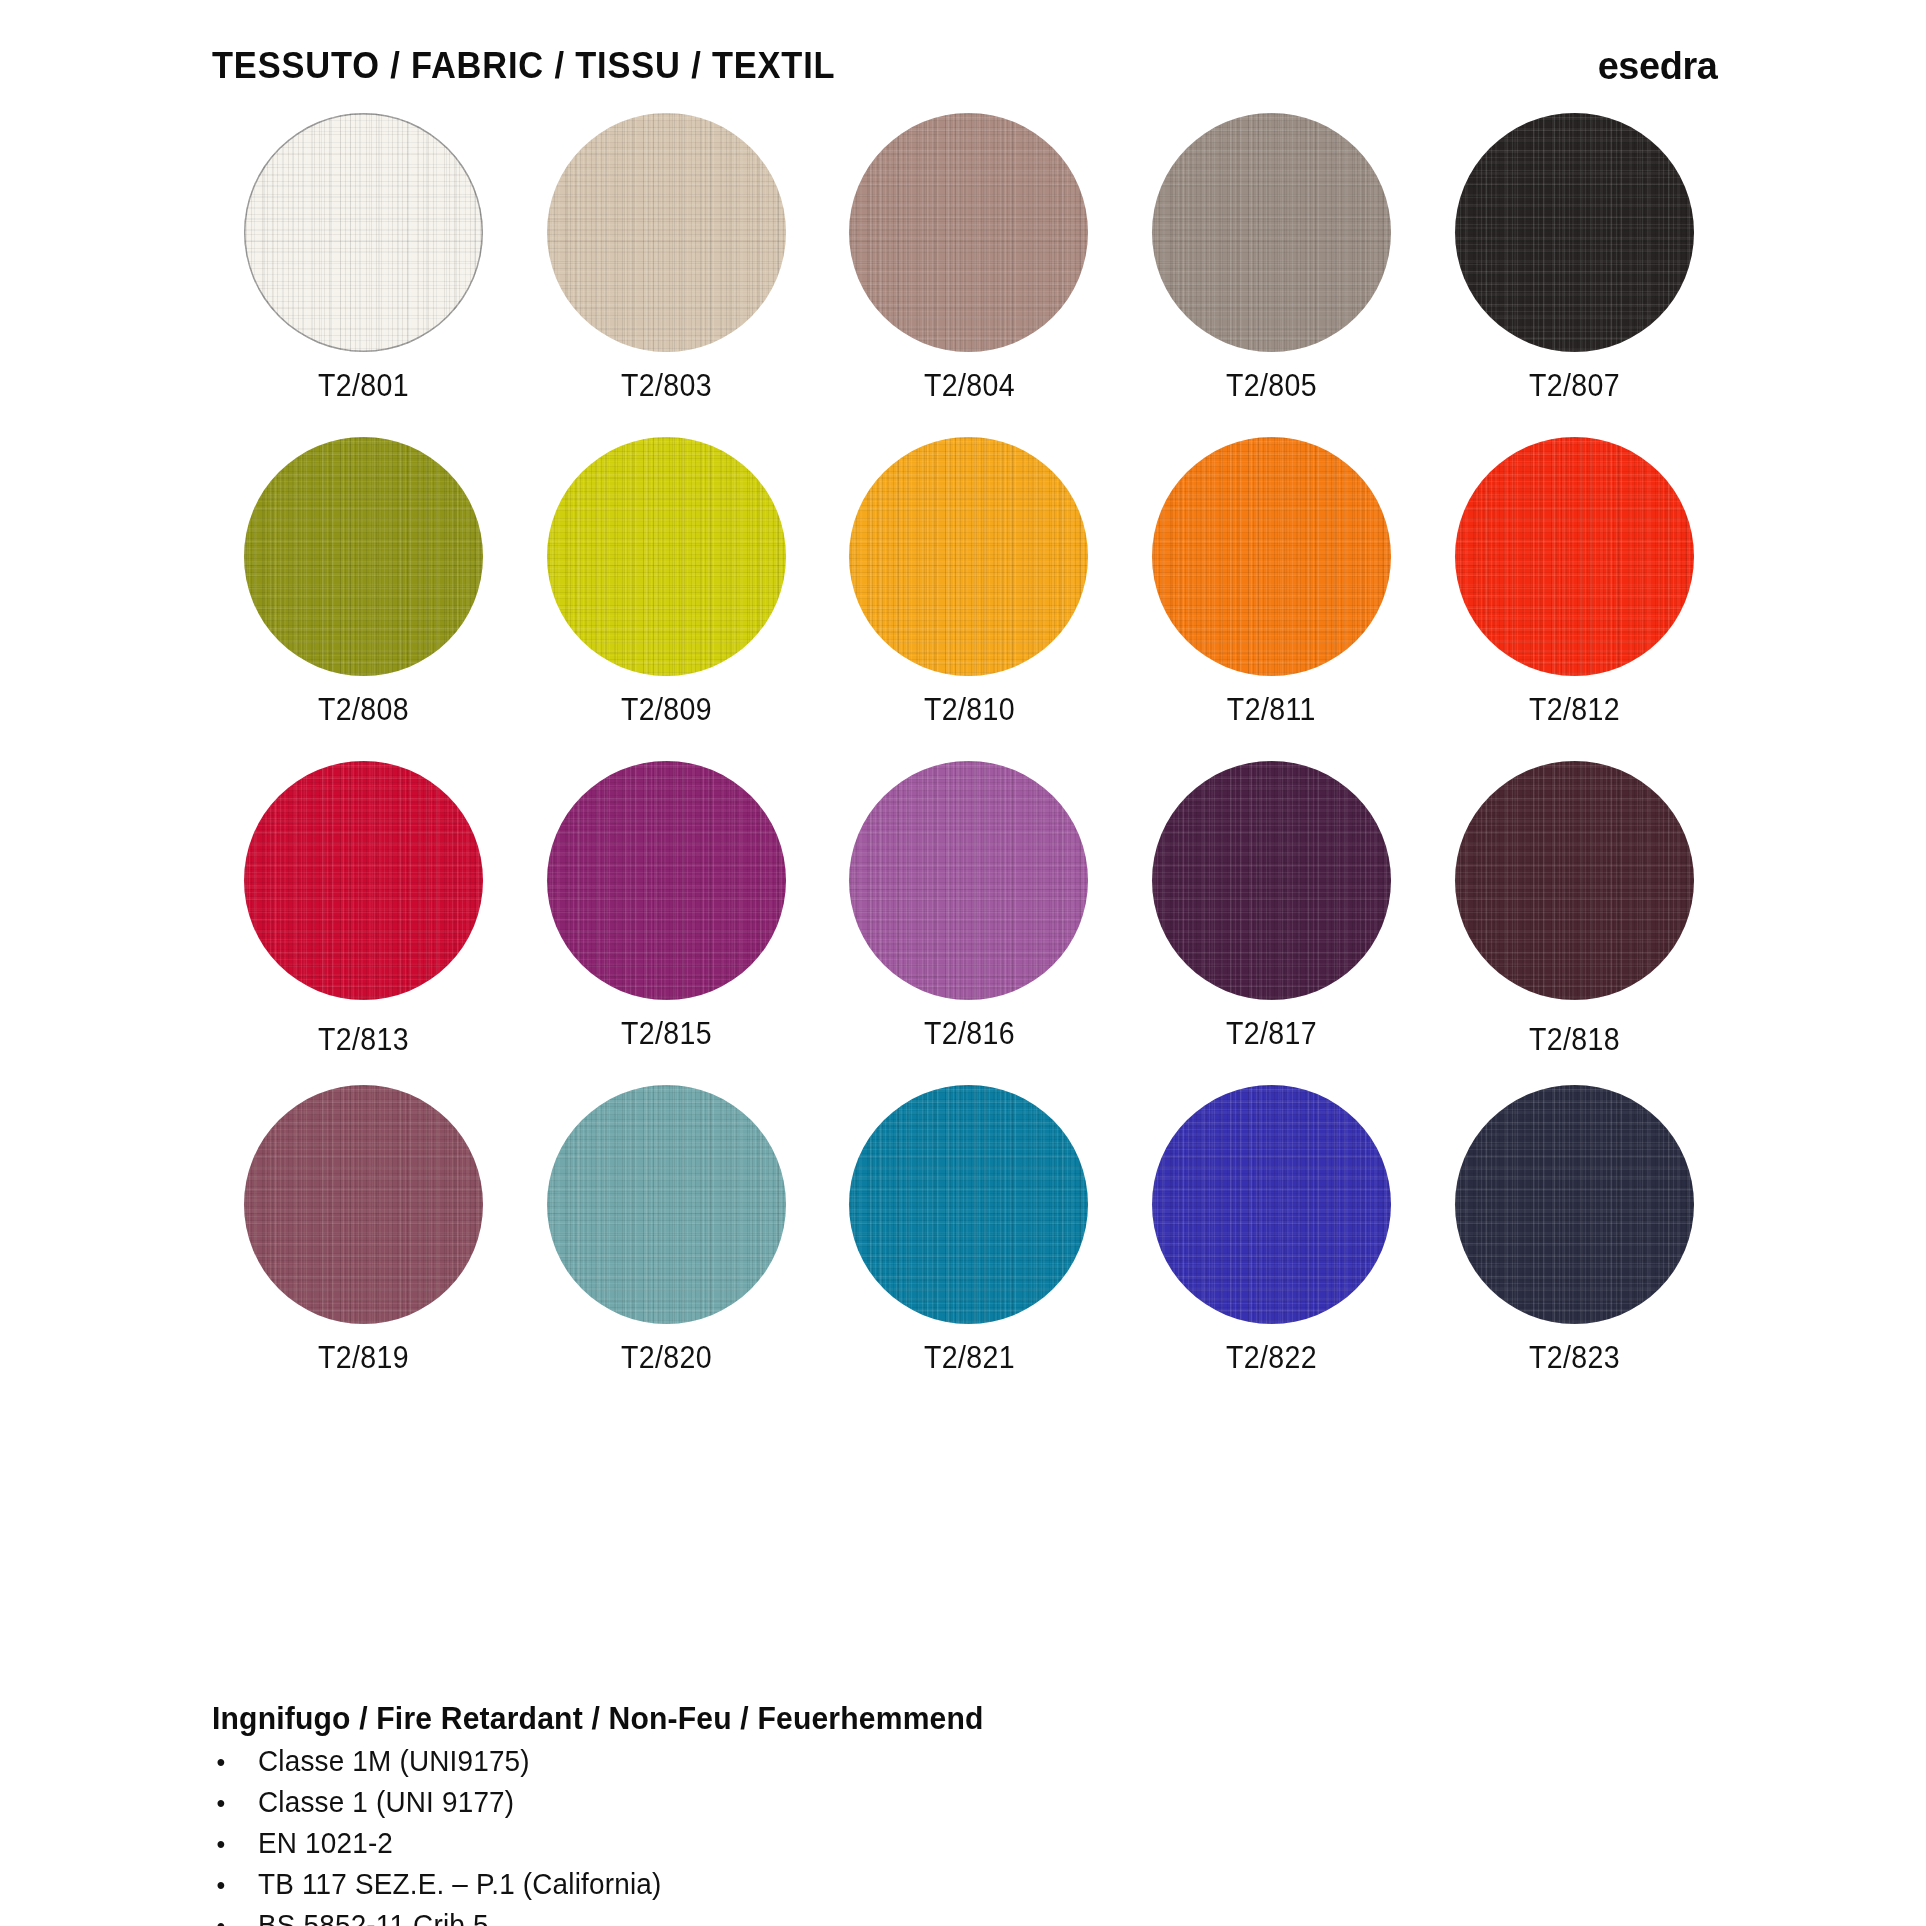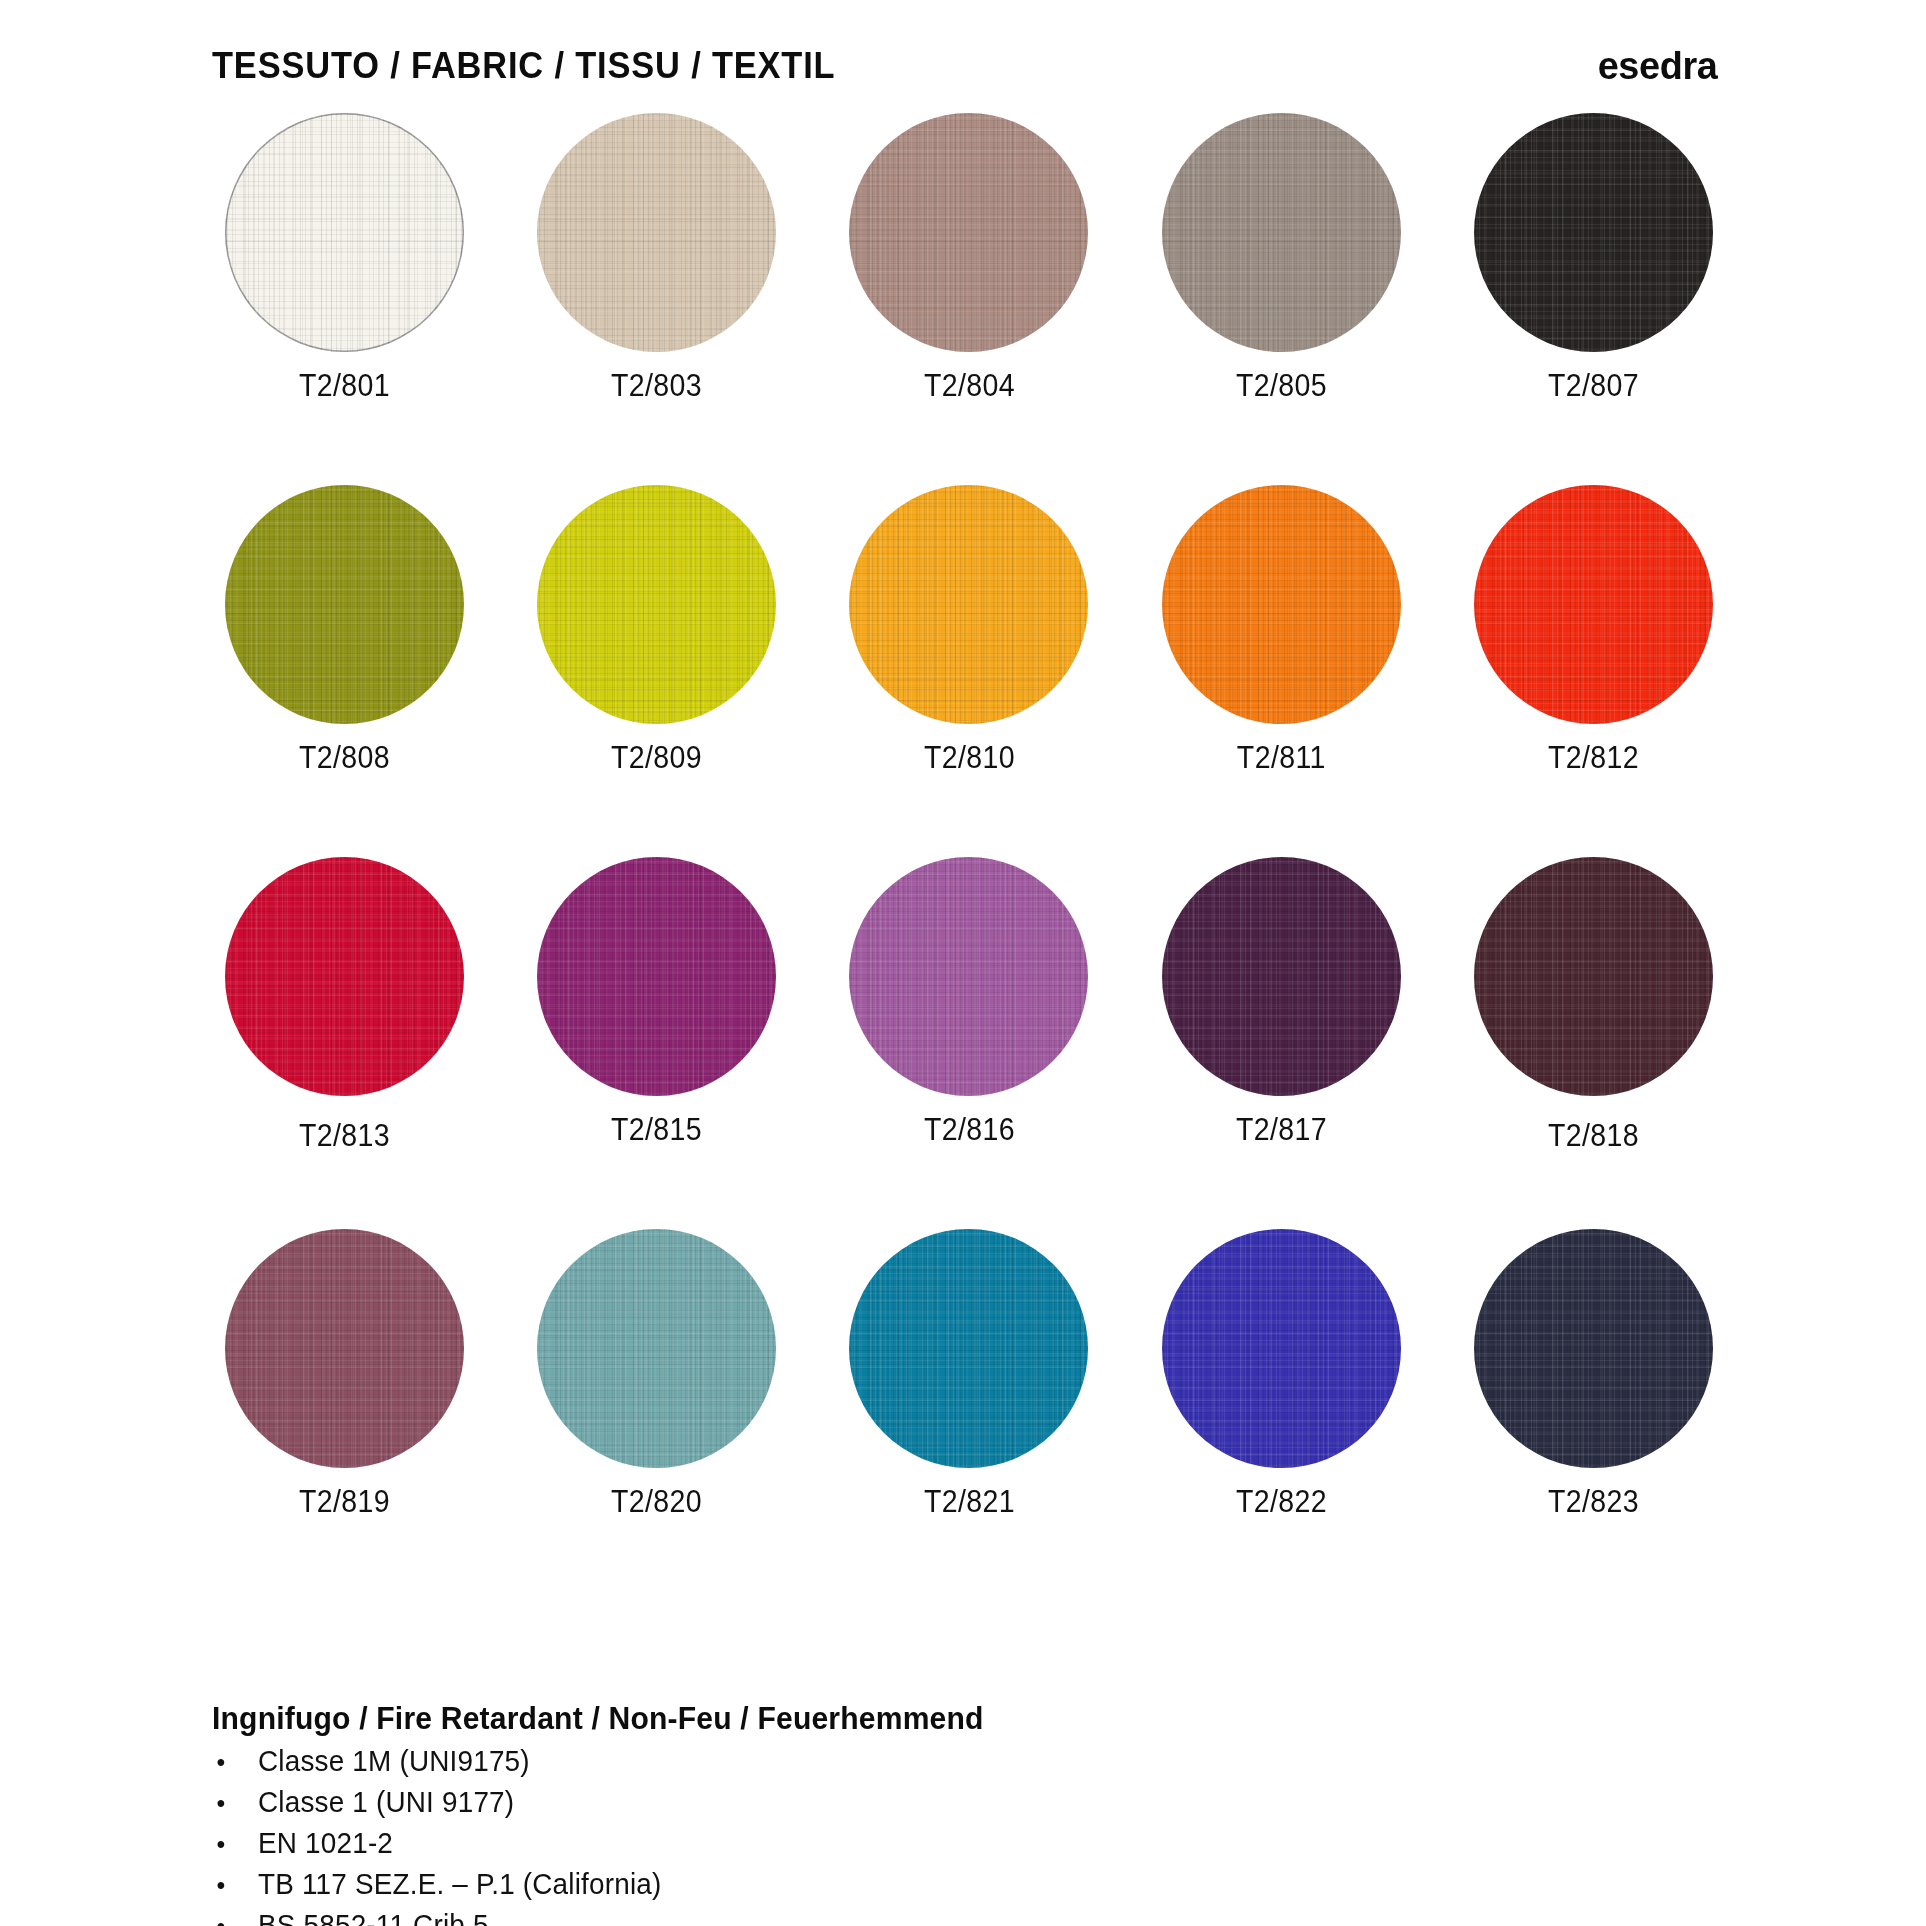--- a/index.html
+++ b/index.html
@@ -60,21 +60,20 @@
   .swatch-grid {
     position: absolute;
     left: 212px;
     top: 113px;
     width: 1514px;
     display: grid;
     grid-template-columns: repeat(5, 1fr);
     grid-auto-rows: 324px;
     column-gap: 0px;
     row-gap: 0px;
-    gap: 48px;
   }
   .swatch-cell {
     position: relative;
     display: flex;
     flex-direction: column;
     align-items: center;
   }
   .swatch-disc {
     width: 239px;
     height: 239px;

